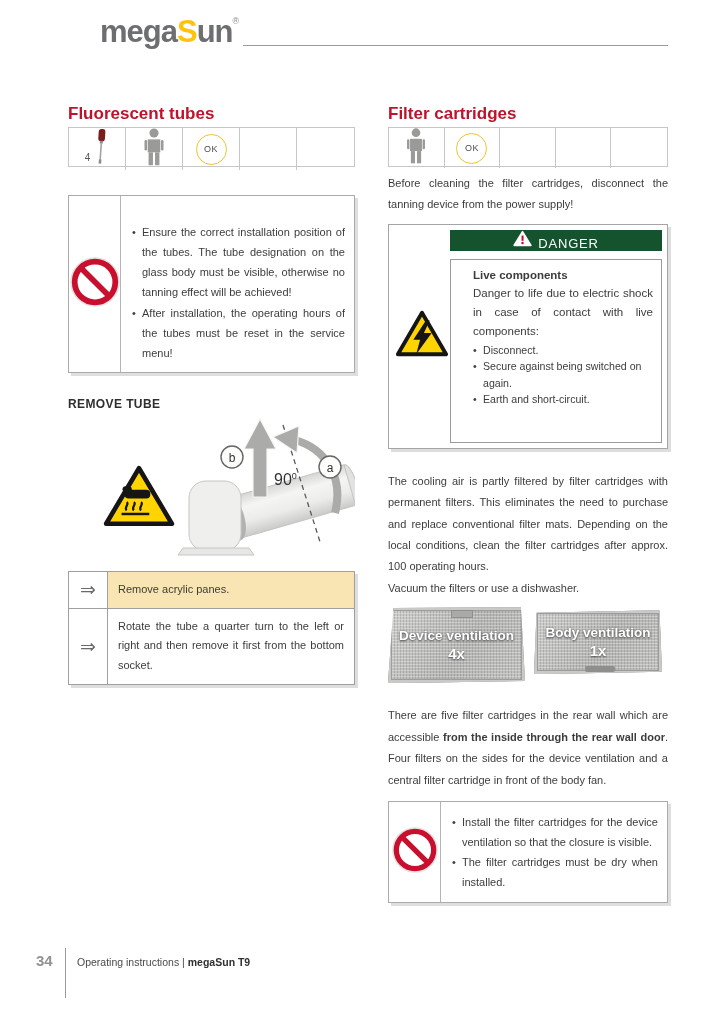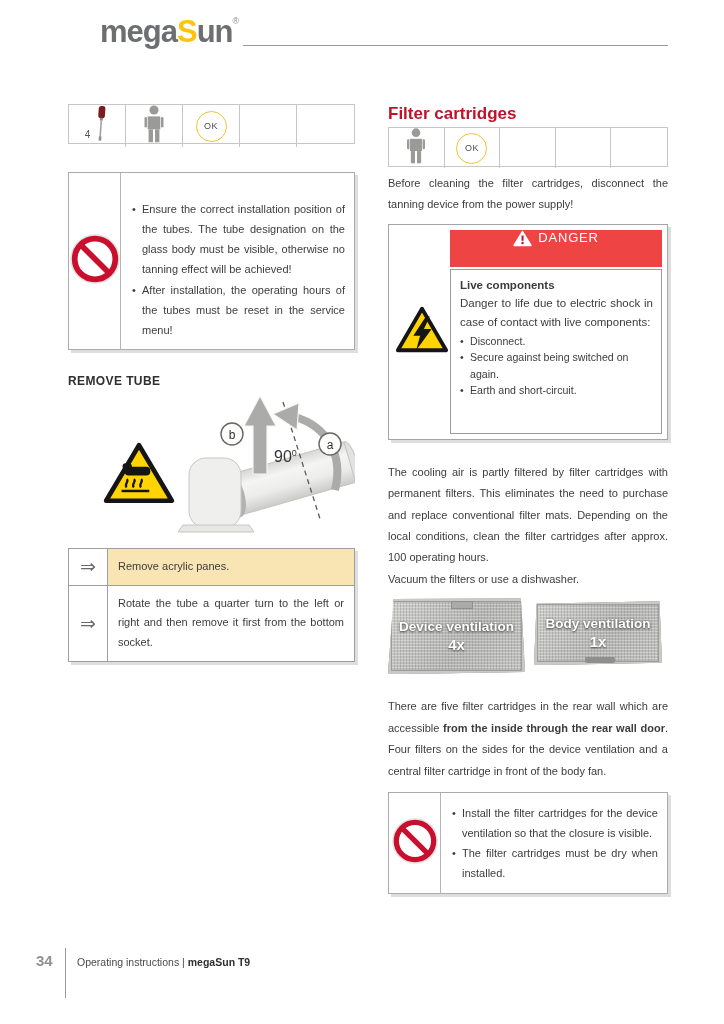--- a/index.html
+++ b/index.html
@@ -54,23 +54,23 @@
   .steps { border:1px solid #9f9f9f; box-shadow:3px 3px 0 0 #dedede; margin-top:12px; background:#fff; }
   .step { display:grid; grid-template-columns:39px 1fr; }
   .step + .step { border-top:1px solid #9f9f9f; }
   .step-arrow { display:flex; align-items:center; justify-content:center; font-size:19px; color:#6a6a6a; border-right:1px solid #9f9f9f; background:#fff; }
   .step-text { padding:8px 10px; font-size:11px; line-height:1.8; text-align:justify; display:flex; align-items:center; }
   .step-text.highlight { background:#f9e4b3; }
 
   
   .danger-box { display:grid; grid-template-columns:56px 1fr; border:1px solid #a5a5a5; box-shadow:3px 3px 0 0 #dedede; margin-top:8px; background:#fff; padding:5px; }
   .danger-icon-cell { display:flex; align-items:center; justify-content:center; }
-  .danger-bar { background:#ef4444; height:37px; display:flex; align-items:flex-start; justify-content:center; gap:6px; }
+  .danger-bar { background:#14532d; height:21px; display:flex; align-items:flex-end; justify-content:center; gap:6px; }
   .danger-bar .danger-word { color:#ffffff; font-size:13px; letter-spacing:.8px; }
-  .danger-content { border:1px solid #9b9b9b; margin-top:2px; padding:7px 8px 34px 9px; }
+  .danger-content { border:1px solid #9b9b9b; margin-top:8px; padding:7px 8px 34px 22px; }
   .danger-title { font-size:11.5px; font-weight:bold; line-height:1.5; }
   .danger-desc { font-size:11.5px; line-height:1.65; text-align:justify; }
   .danger-content ul { list-style:none; margin-top:1px; }
   .danger-content li { position:relative; padding-left:10px; font-size:10.6px; line-height:1.55; }
   .danger-content li::before { content:"\2022"; position:absolute; left:0; top:0; color:#3c3c3c; }
 
   
   .filters-row { display:flex; gap:9px; margin-top:8px; align-items:flex-start; }
   .filter { position:relative; display:flex; flex-direction:column; align-items:center; justify-content:center; color:#fff; text-align:center;
     background:
@@ -101,20 +101,21 @@
 <body>
 
 <div class="page">
 
   <div class="logo-row">
     <span class="logo"><span>mega</span><span class="accent">S</span><span>un</span><sup>®</sup></span>
     <div class="logo-line"></div>
   </div>
 
   <div class="col-left">
+    <h2 class="section-title">Fluorescent tubes</h2>
 
     <div class="icon-strip">
       <div class="icon-cell">
         <span class="tool-count">4</span>
         <span>
           <svg width="16" height="38" viewBox="0 0 16 40">
             <g transform="rotate(4 8 20)">
               <rect x="4.5" y="1" width="7" height="13" rx="3" fill="#7a1d1d"></rect>
               <rect x="6.4" y="13.5" width="3.2" height="3" fill="#8d8d8b"></rect>
               <rect x="7.2" y="16.5" width="1.7" height="17" fill="#a3a3a1"></rect>

